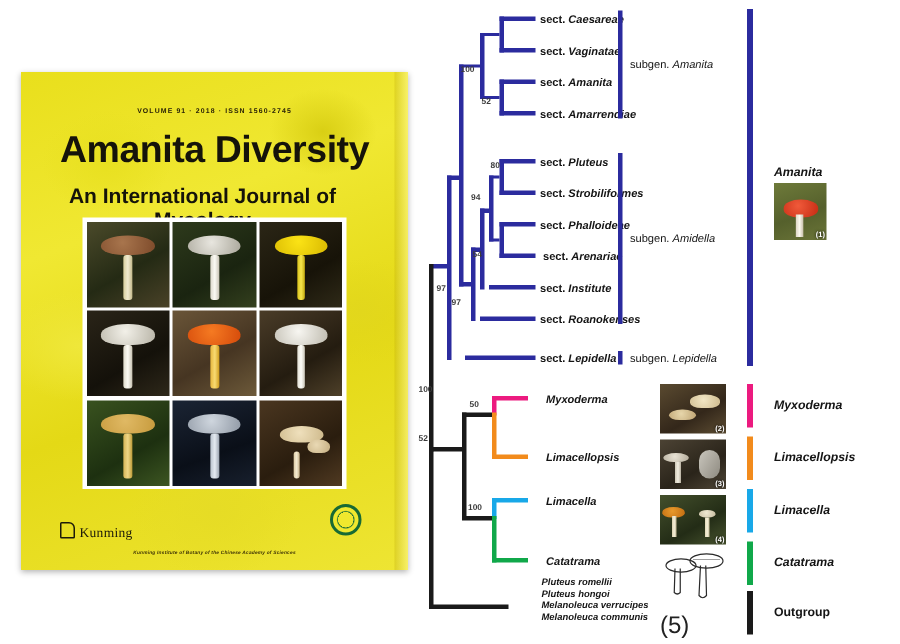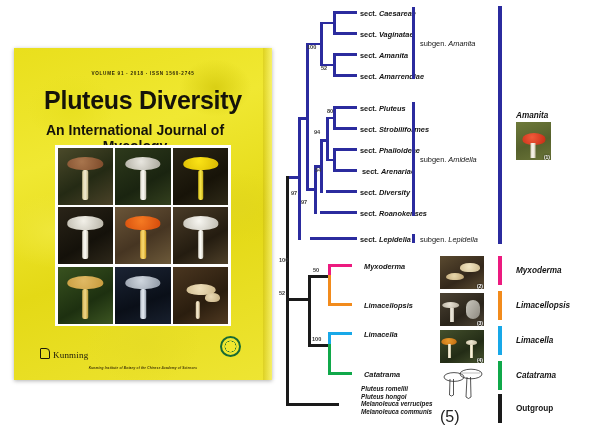--- a/index.html
+++ b/index.html
@@ -98,21 +98,21 @@
         font-weight:bold;text-shadow:0 0 2px #000;}
   .og{position:absolute;font-size:6.3px;font-weight:bold;font-style:italic;
         color:#141414;white-space:nowrap;line-height:7.6px;}
   .sketch{position:absolute;}
 </style>
 </head>
 <body>
 
 <div id="cover">
   <div class="cov-vol">VOLUME 91  ·  2018  ·  ISSN 1560-2745</div>
-  <div class="cov-title">Pluteus Diversity</div>
+  <div class="cov-title">Amanita Diversity</div>
   <div class="cov-sub">An International Journal of Mycology</div>
 
   <div id="photogrid">
     <div class="ph p1">
         <div class="cap"></div>
         <div class="stipe"></div>
       </div>
     <div class="ph p2">
         <div class="cap"></div>
         <div class="stipe"></div>
@@ -209,21 +209,21 @@
   <div class="br" style="left:52px;top:344px;width:2.6px;height:30.6px;background:#10a84a;"></div>
 
   <div class="leaf" style="left:84px;top:12.5px;"><span>sect. </span><i>Caesareae</i></div>
   <div class="leaf" style="left:84px;top:33.5px;"><span>sect. </span><i>Vaginatae</i></div>
   <div class="leaf" style="left:84px;top:54.5px;"><span>sect. </span><i>Amanita</i></div>
   <div class="leaf" style="left:84px;top:75.5px;"><span>sect. </span><i>Amarrendiae</i></div>
   <div class="leaf" style="left:84px;top:107.5px;"><span>sect. </span><i>Pluteus</i></div>
   <div class="leaf" style="left:84px;top:128.5px;"><span>sect. </span><i>Strobiliformes</i></div>
   <div class="leaf" style="left:84px;top:149.5px;"><span>sect. </span><i>Phalloideae</i></div>
   <div class="leaf" style="left:86px;top:170.5px;"><span>sect. </span><i>Arenariae</i></div>
-  <div class="leaf" style="left:84px;top:191.5px;"><span>sect. </span><i>Diversity</i></div>
+  <div class="leaf" style="left:84px;top:191.5px;"><span>sect. </span><i>Institute</i></div>
   <div class="leaf" style="left:84px;top:212.5px;"><span>sect. </span><i>Roanokenses</i></div>
   <div class="leaf" style="left:84px;top:238.5px;"><span>sect. </span><i>Lepidella</i></div>
 
   <div class="leaf" style="left:88px;top:265.5px;"><i>Myxoderma</i></div>
   <div class="leaf" style="left:88px;top:304.5px;"><i>Limacellopsis</i></div>
   <div class="leaf" style="left:88px;top:333.5px;"><i>Limacella</i></div>
   <div class="leaf" style="left:88px;top:373.5px;"><i>Catatrama</i></div>
 
   <div class="bs" style="left:31px;top:47px;">100</div>
   <div class="bs" style="left:45px;top:68px;">52</div>

